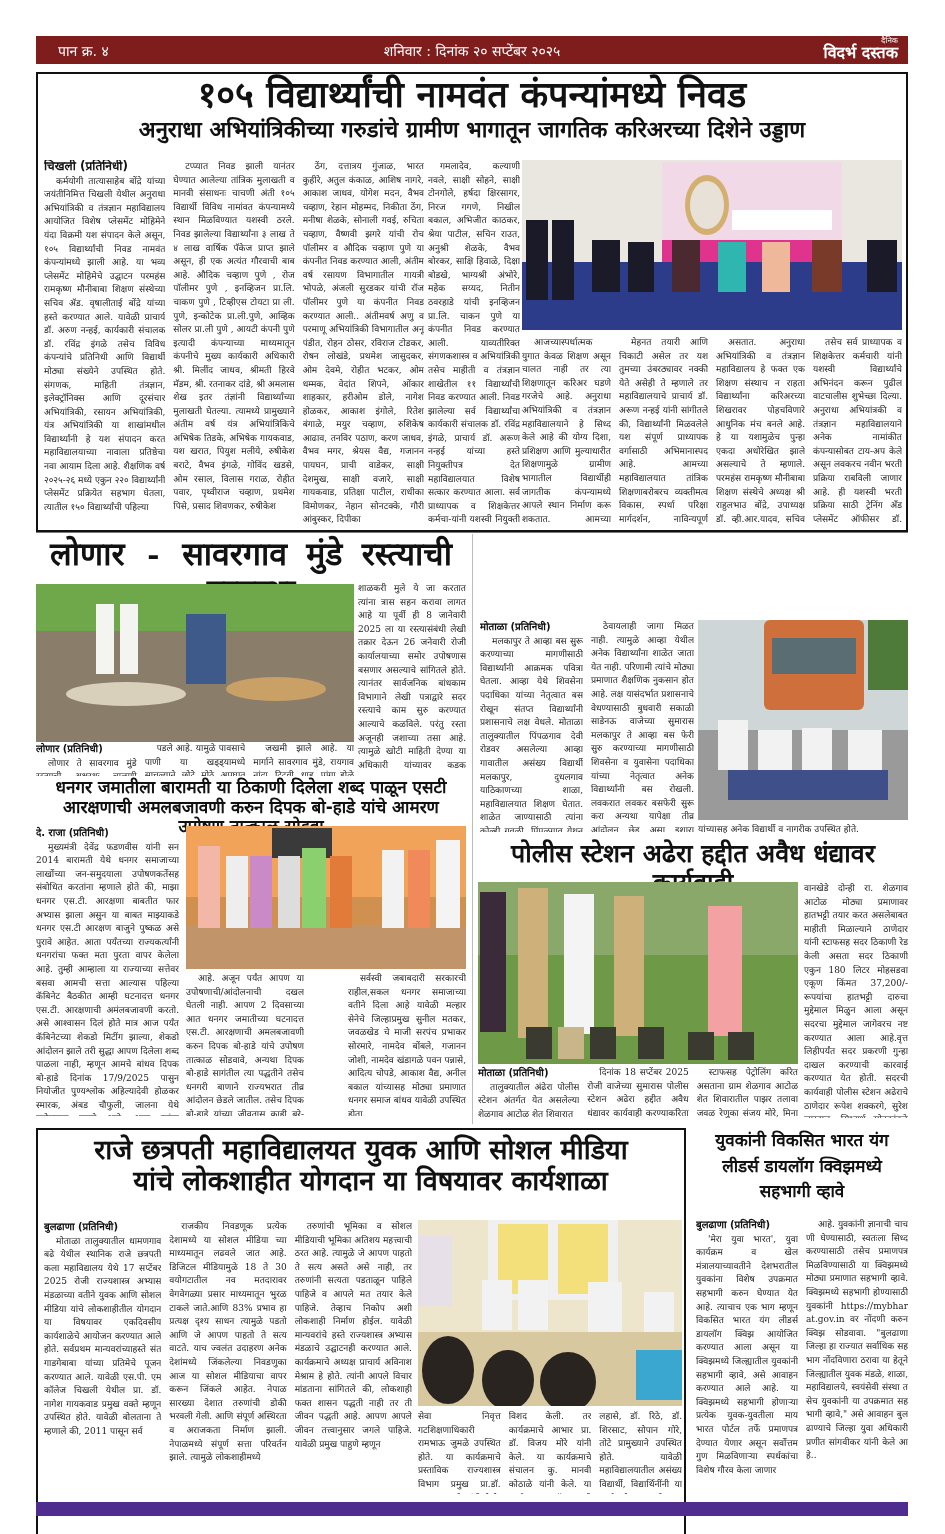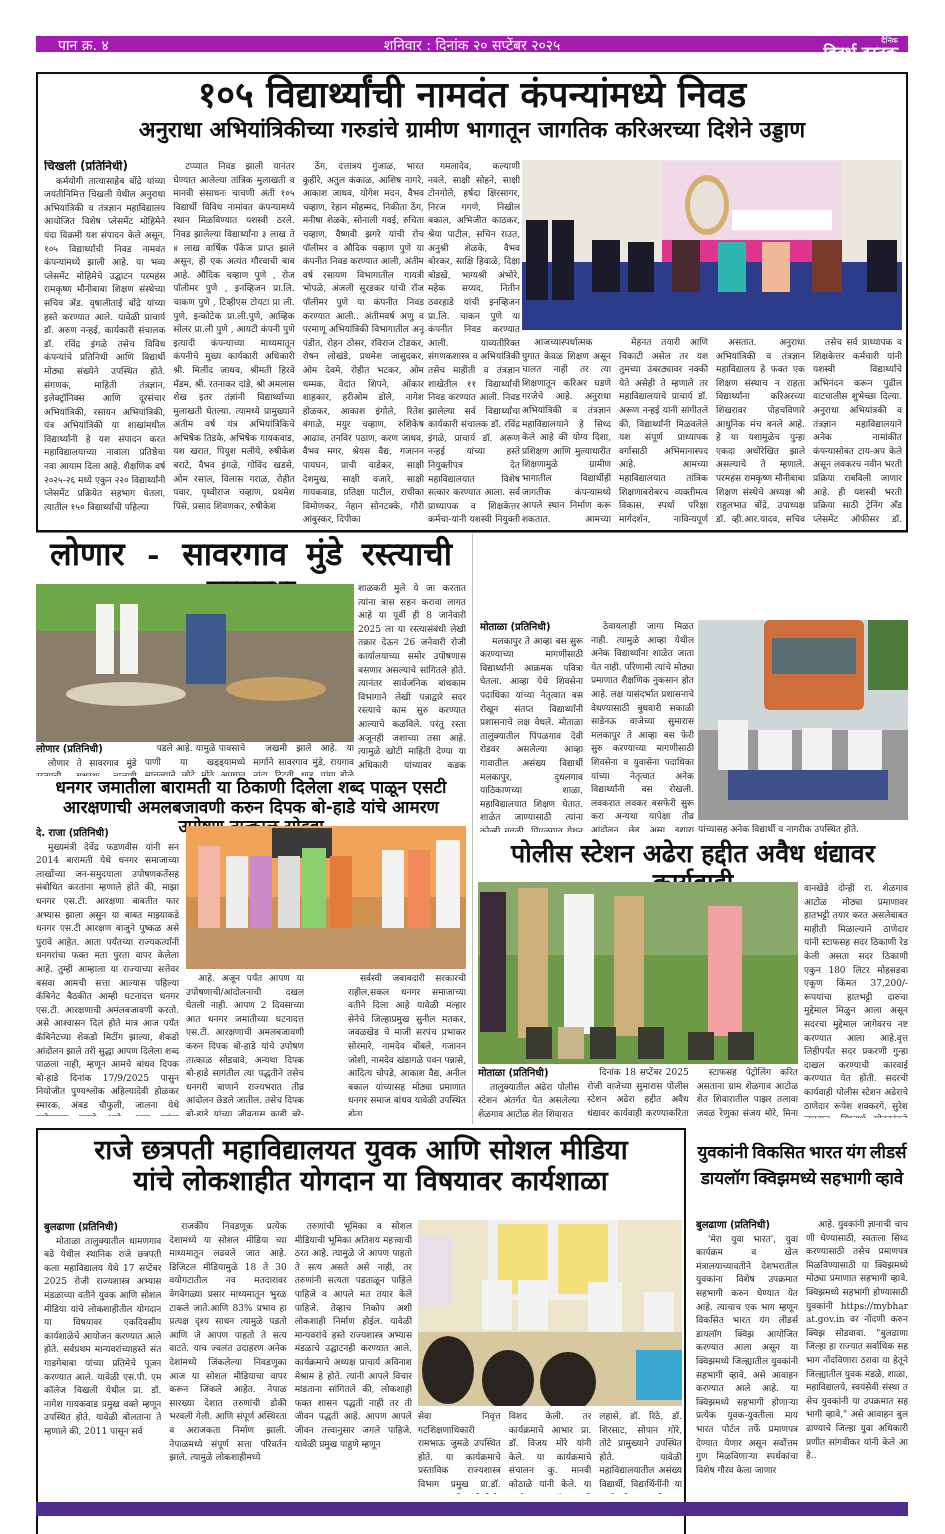--- a/index.html
+++ b/index.html
@@ -1,19 +1,19 @@
 <!DOCTYPE html>
 <html><head>
 <meta charset="utf-8">
 <style>
   * { box-sizing: border-box; margin: 0; padding: 0; }
   html, body { width: 945px; height: 1534px; background: #ffffff; overflow: hidden; }
   body { font-family: "DejaVu Sans", sans-serif; color: #111; position: relative; }
 
-  .topbar { position: absolute; left: 36px; top: 36px; width: 872px; height: 16px; background: #a21caf; color: #fff; display: flex; align-items: center; }
+  .topbar { position: absolute; left: 36px; top: 36px; width: 872px; height: 28px; background: #7f1d1d; color: #fff; display: flex; align-items: center; }
   .topbar .page-no { position: absolute; left: 22px; font-size: 14px; }
   .topbar .date { position: absolute; left: 0; right: 0; text-align: center; font-size: 14px; }
   .topbar .logo { position: absolute; right: 10px; top: 1px; text-align: right; line-height: 1; }
   .topbar .logo .small { font-size: 8px; display: block; }
   .topbar .logo .big { font-size: 16px; font-weight: bold; }
 
   .box { position: absolute; border: 2px solid #111; }
   .head { text-align: center; font-weight: bold; color: #111; line-height: 1.15; }
   .cols { position: absolute; display: flex; gap: 8px; }
   .col { flex: 1; font-family: "DejaVu Serif", serif; font-size: 9px; line-height: 13.6px; text-align: justify; color: #222; overflow: hidden; }
@@ -265,21 +265,21 @@
     <div class="col">
         <p style="text-indent:0">विशद केली. तर कार्यक्रमाचे आभार प्रा. डॉ. विजय मोरे यांनी केले. या कार्यक्रमाचे संचालन कु. मानवी कोठाळे यांनी केले. या कार्यक्रमाला डॉ. नासरी ,डॉ. वानखेडे ,डॉ. जाधव, डॉ.</p>
       </div>
     <div class="col">
         <p style="text-indent:0">लहासे, डॉ. रिठे, डॉ. शिरसाट, सोपान गोरे, तोटे प्रामुख्याने उपस्थित होते. यावेळी महाविद्यालयातील असंख्य विद्यार्थी, विद्यार्थिनींनी या कार्यशाळेचा लाभ घेतला.</p>
       </div>
   </div>
 </div>
 
 <div style="position:absolute; left:696px; top:1128px; width:212px; height:370px;">
-  <div class="head" style="font-size:17px; margin-top:12px; line-height:1.5;font-family:Liberation Serif, serif;">युवकांनी विकसित भारत यंग लीडर्स डायलॉग क्विझमध्ये सहभागी व्हावे</div>
+  <div class="head" style="font-size:17px; line-height:1.5;">युवकांनी विकसित भारत यंग लीडर्स डायलॉग क्विझमध्ये सहभागी व्हावे</div>
   <div class="cols" style="left:0; top:90px; width:212px; height:278px;">
     <div class="col">
         <span class="dateline" style="font-size:10px">बुलढाणा (प्रतिनिधी)</span>
         <p>'मेरा युवा भारत', युवा कार्यक्रम व खेल मंत्रालयाच्यावतीने देशभरातील युवकांना विशेष उपक्रमात सहभागी करुन घेण्यात येत आहे. त्याचाच एक भाग म्हणून विकसित भारत यंग लीडर्स डायलॉग क्विझ आयोजित करण्यात आला असून या क्विझमध्ये जिल्ह्यातील युवकांनी सहभागी व्हावे, असे आवाहन करण्यात आले आहे. या क्विझमध्ये सहभागी होणाऱ्या प्रत्येक युवक-युवतीला माय भारत पोर्टल तर्फे प्रमाणपत्र देण्यात येणार असून सर्वोत्तम गुण मिळविणाऱ्या स्पर्धकांचा विशेष गौरव केला जाणार</p>
       </div>
     <div class="col">
         <p style="word-break:break-all">आहे. युवकांनी ज्ञानाची चाचणी घेण्यासाठी, स्वतःला सिध्द करण्यासाठी तसेच प्रमाणपत्र मिळविण्यासाठी या क्विझमध्ये मोठ्या प्रमाणात सहभागी व्हावे. क्विझमध्ये सहभागी होण्यासाठी युवकांनी https://mybharat.gov.in वर नोंदणी करुन क्विझ सोडवावा. "बुलढाणा जिल्हा हा राज्यात सर्वाधिक सहभाग नोंदविणारा ठरावा या हेतूने जिल्ह्यातील युवक मंडळे, शाळा, महाविद्यालये, स्वयंसेवी संस्था तसेच युवकांनी या उपक्रमात सहभागी व्हावे," असे आवाहन बुलढाण्याचे जिल्हा युवा अधिकारी प्रणीत सांगवीकर यांनी केले आहे..</p>
       </div>
   </div>
 </div>

